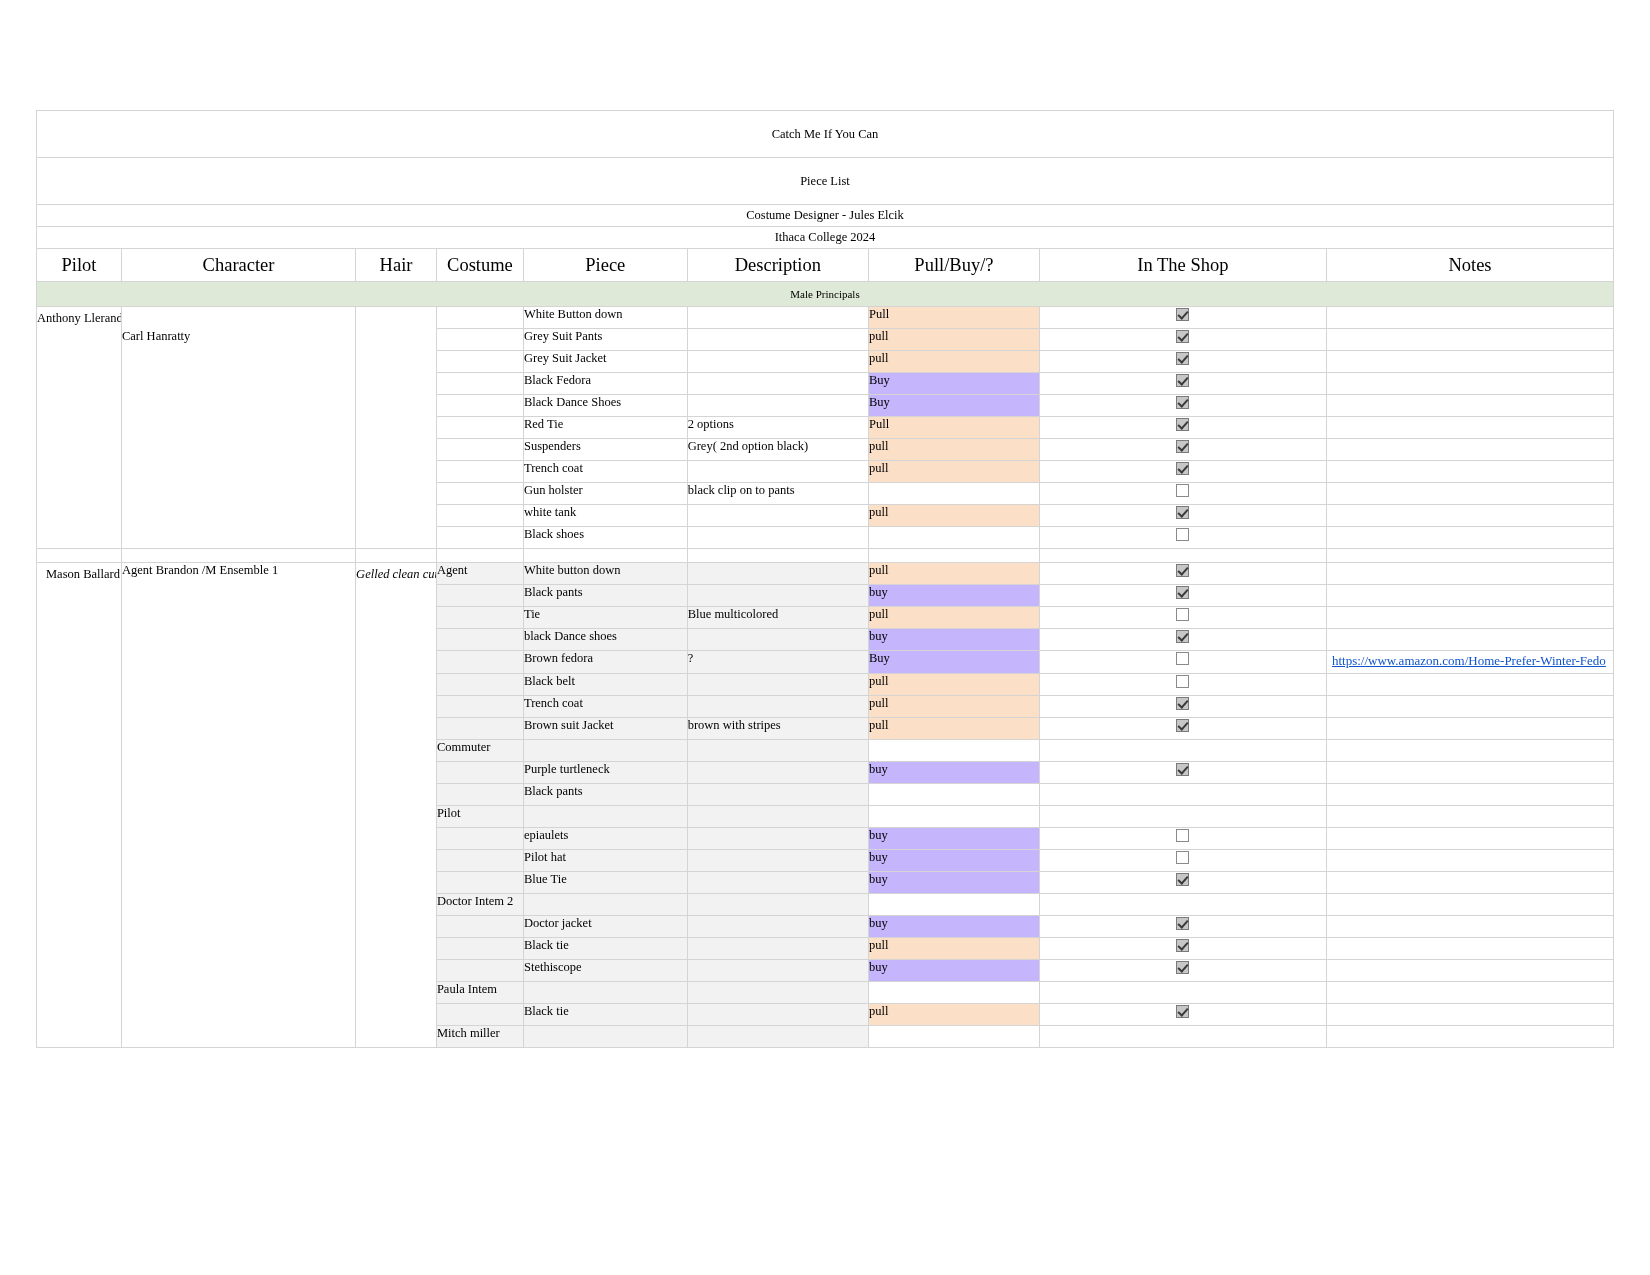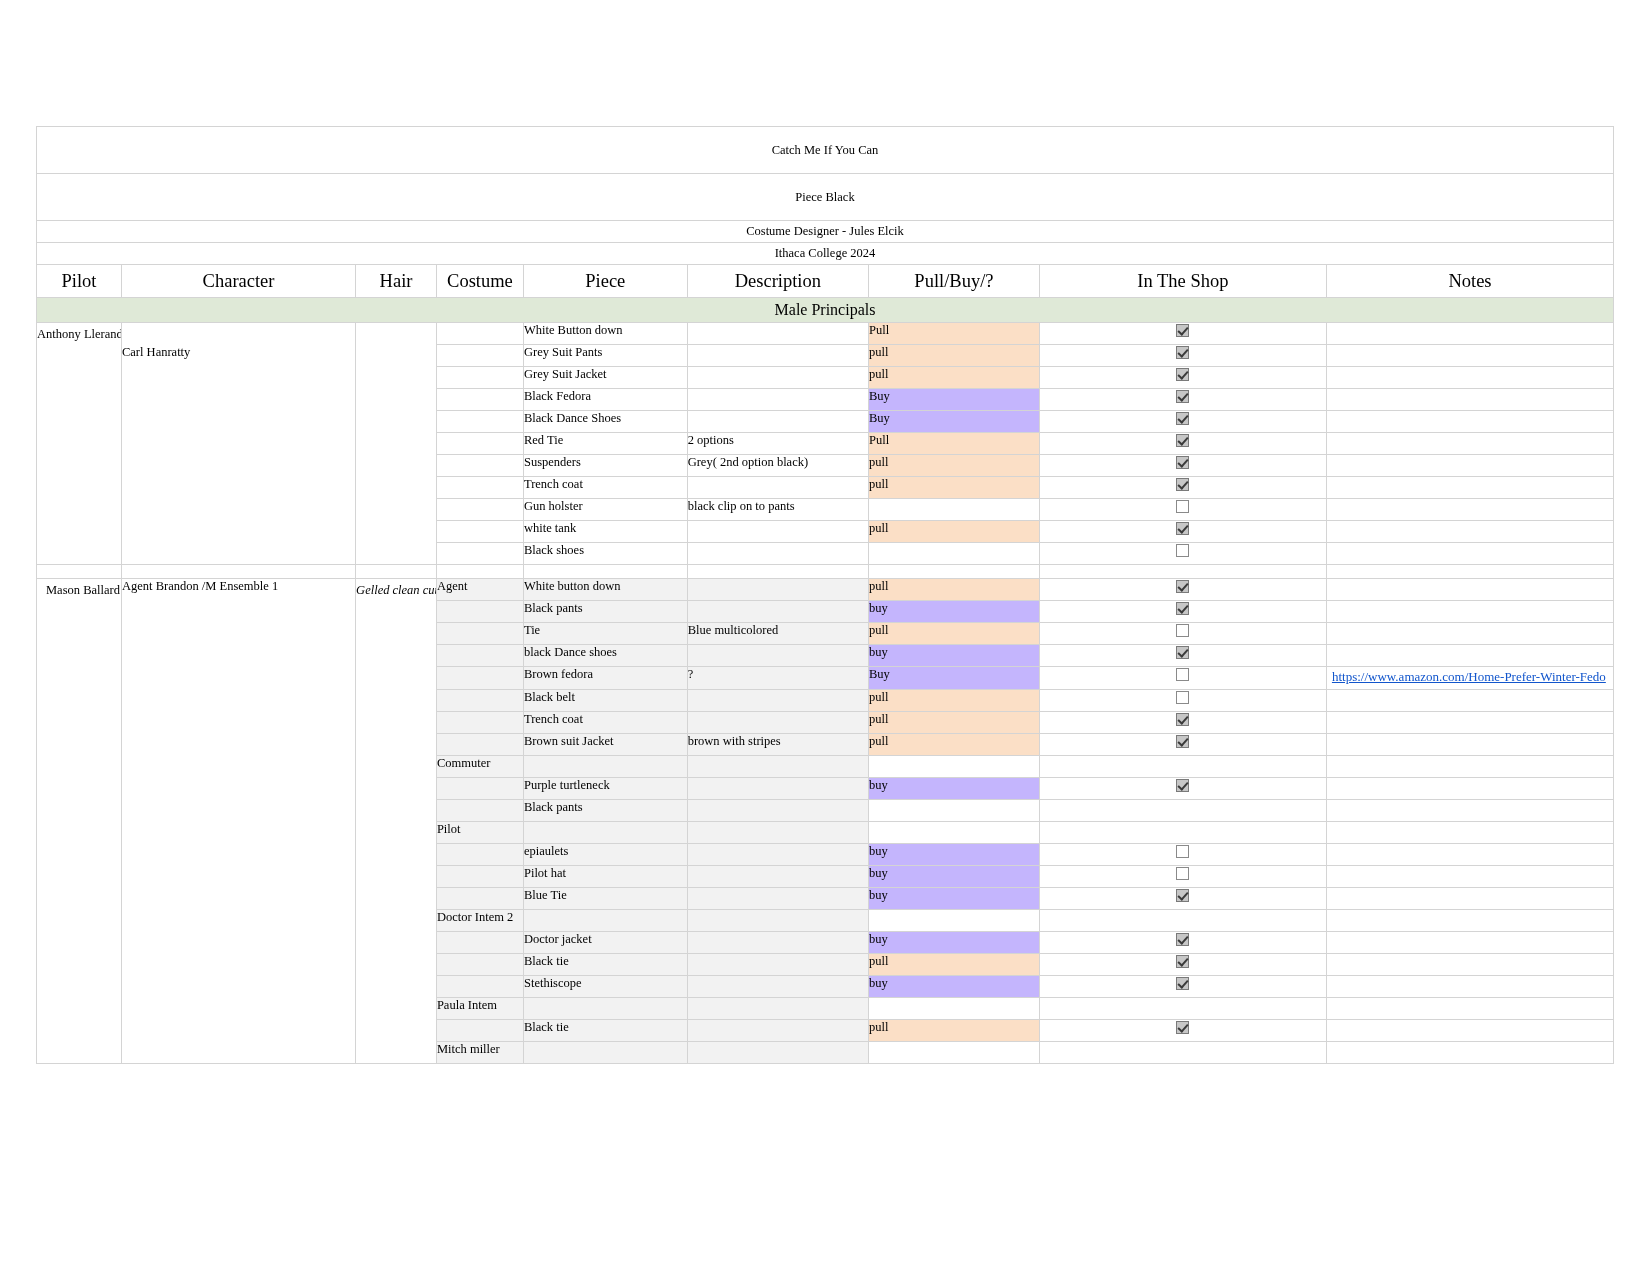--- a/index.html
+++ b/index.html
@@ -17,21 +17,20 @@
     background: #ffffff;
     overflow: hidden;
   }
   .sheet {
     position: absolute;
     left: 36px;
     top: 110px;
     width: 1578px;
     border-collapse: collapse;
     table-layout: fixed;
-    margin-top: 16px;
   }
   .sheet td, .sheet th {
     border: 1px solid #d4d4d4;
     padding: 0;
     vertical-align: top;
     font-size: 12.5px;
     color: #000;
     height: 21px;
     overflow: hidden;
     white-space: nowrap;
@@ -61,21 +60,21 @@
     font-size: 18.5px;
     text-align: center;
     vertical-align: middle;
     height: 32px;
     background: #ffffff;
   }
   .section-row td {
     background: #dfe9d7;
     text-align: center;
     font-family: "Liberation Serif", serif;
-    font-size: 16px;
+    font-size: 11px;
     height: 24px;
     vertical-align: middle;
   }
   .cell {
     padding: 2px 4px 0 5px;
     font-family: "Liberation Serif", serif;
     font-size: 13.5px;
     line-height: 15px;
   }
   .pull {
@@ -156,21 +155,21 @@
       <col style="width:175px">
       <col style="width:165px">
       <col style="width:277px">
       <col style="width:277px">
     </colgroup>
     <tbody id="sheet-body">
       <tr class="title-row">
         <td colspan="9" class="title-main">Catch Me If You Can</td>
       </tr>
       <tr class="title-row">
-        <td colspan="9" class="title-sub">Piece Black</td>
+        <td colspan="9" class="title-sub">Piece List</td>
       </tr>
       <tr>
         <td colspan="9" class="title-line" style="text-align:center;vertical-align:middle;">Costume Designer - Jules Elcik</td>
       </tr>
       <tr>
         <td colspan="9" class="title-line" style="text-align:center;vertical-align:middle;">Ithaca College 2024</td>
       </tr>
       <tr class="hdr">
         <td>Pilot</td>
         <td>Character</td>

